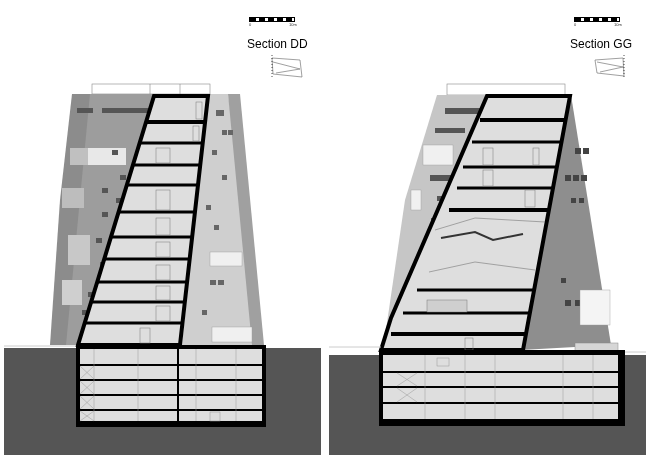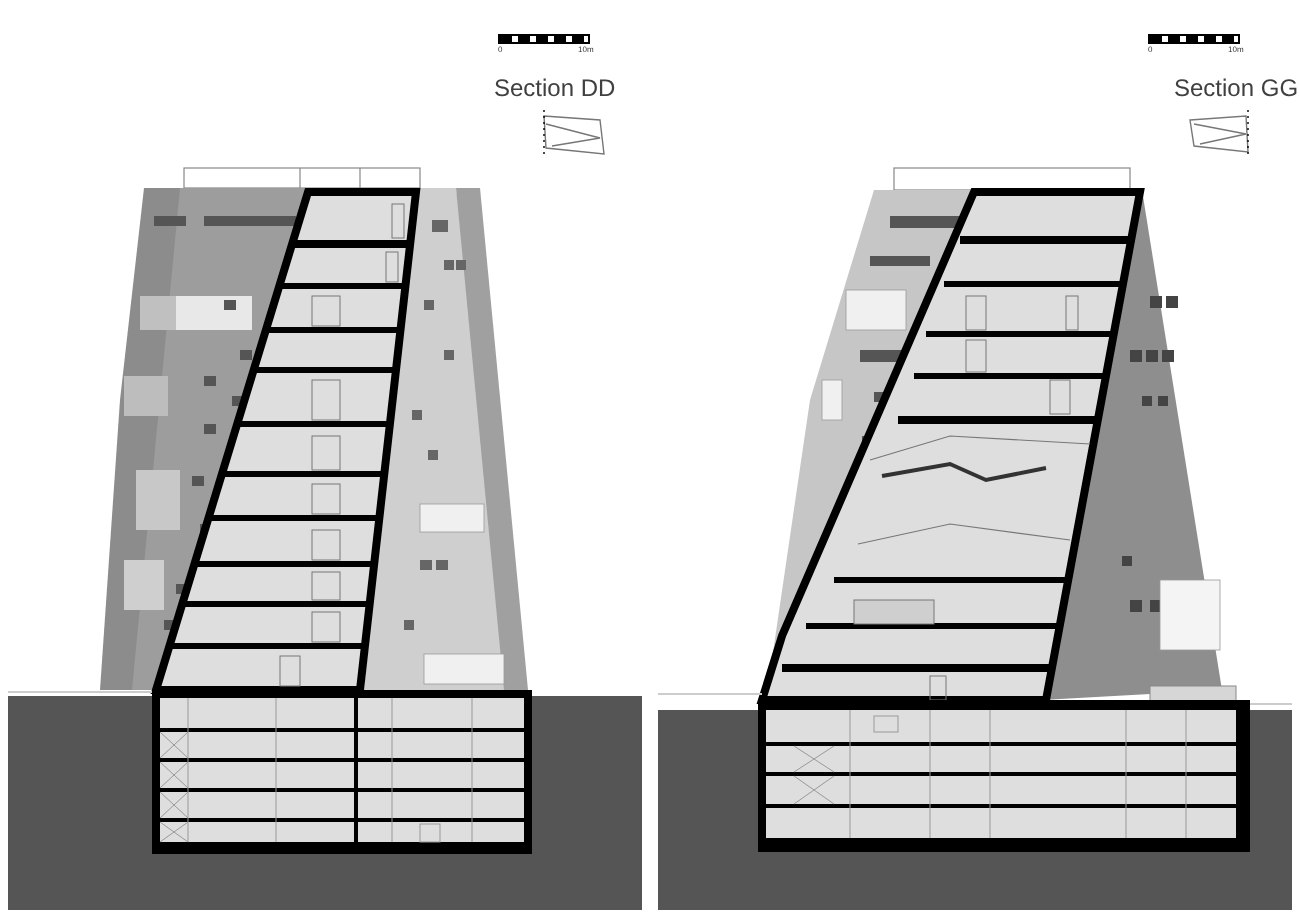--- a/index.html
+++ b/index.html
@@ -1,20 +1,20 @@
 <!DOCTYPE html>
 <html><head>
 <meta charset="utf-8">
 <style>
   html,body{margin:0;padding:0;background:#fff;}
   body{width:650px;height:459px;position:relative;overflow:hidden;font-family:"Liberation Sans",sans-serif;}
   .panel{position:absolute;top:0;height:459px;}
   #panel-dd{left:0;width:325px;}
   #panel-gg{left:325px;width:325px;}
-  .title{position:absolute;font-size:12px;color:#404040;white-space:nowrap;}
+  .title{position:absolute;font-size:12px;color:#000000;white-space:nowrap;}
   .scalebar{position:absolute;height:10px;}
   .scalebar .bar{position:absolute;top:0;left:0;height:3px;width:44px;
     background:repeating-linear-gradient(90deg,#000 0 6px,#fff 6px 9px);border:1px solid #000;}
   .scalebar .lbl{position:absolute;top:5px;font-size:4px;color:#333;}
   svg{position:absolute;left:0;top:0;}
 </style>
 </head>
 <body>
 
 <div class="panel" id="panel-dd">
@@ -131,21 +131,21 @@
     </g>
   </svg>
 </div>
 
 <div class="panel" id="panel-gg">
   <div class="scalebar" style="left:249px;top:17px;width:50px;">
     <div class="bar"></div>
     <span class="lbl" style="left:0;">0</span>
     <span class="lbl" style="left:40px;">10m</span>
   </div>
-  <div class="title" style="left:262px;top:37px;">Section GG</div>
+  <div class="title" style="left:245px;top:37px;">Section GG</div>
 
   <svg width="325" height="459" viewBox="0 0 325 459">
     <g fill="none" stroke="#777" stroke-width="0.7">
       <polygon points="270,60 298,58 299,76 272,73"></polygon>
       <polyline points="272,62 298,67 275,72"></polyline>
       <line x1="299" y1="55" x2="299" y2="79" stroke="#000" stroke-dasharray="1,2"></line>
     </g>
 
     <g stroke="#888" stroke-width="0.6" fill="none">
       <rect x="122" y="84" width="118" height="11"></rect>

